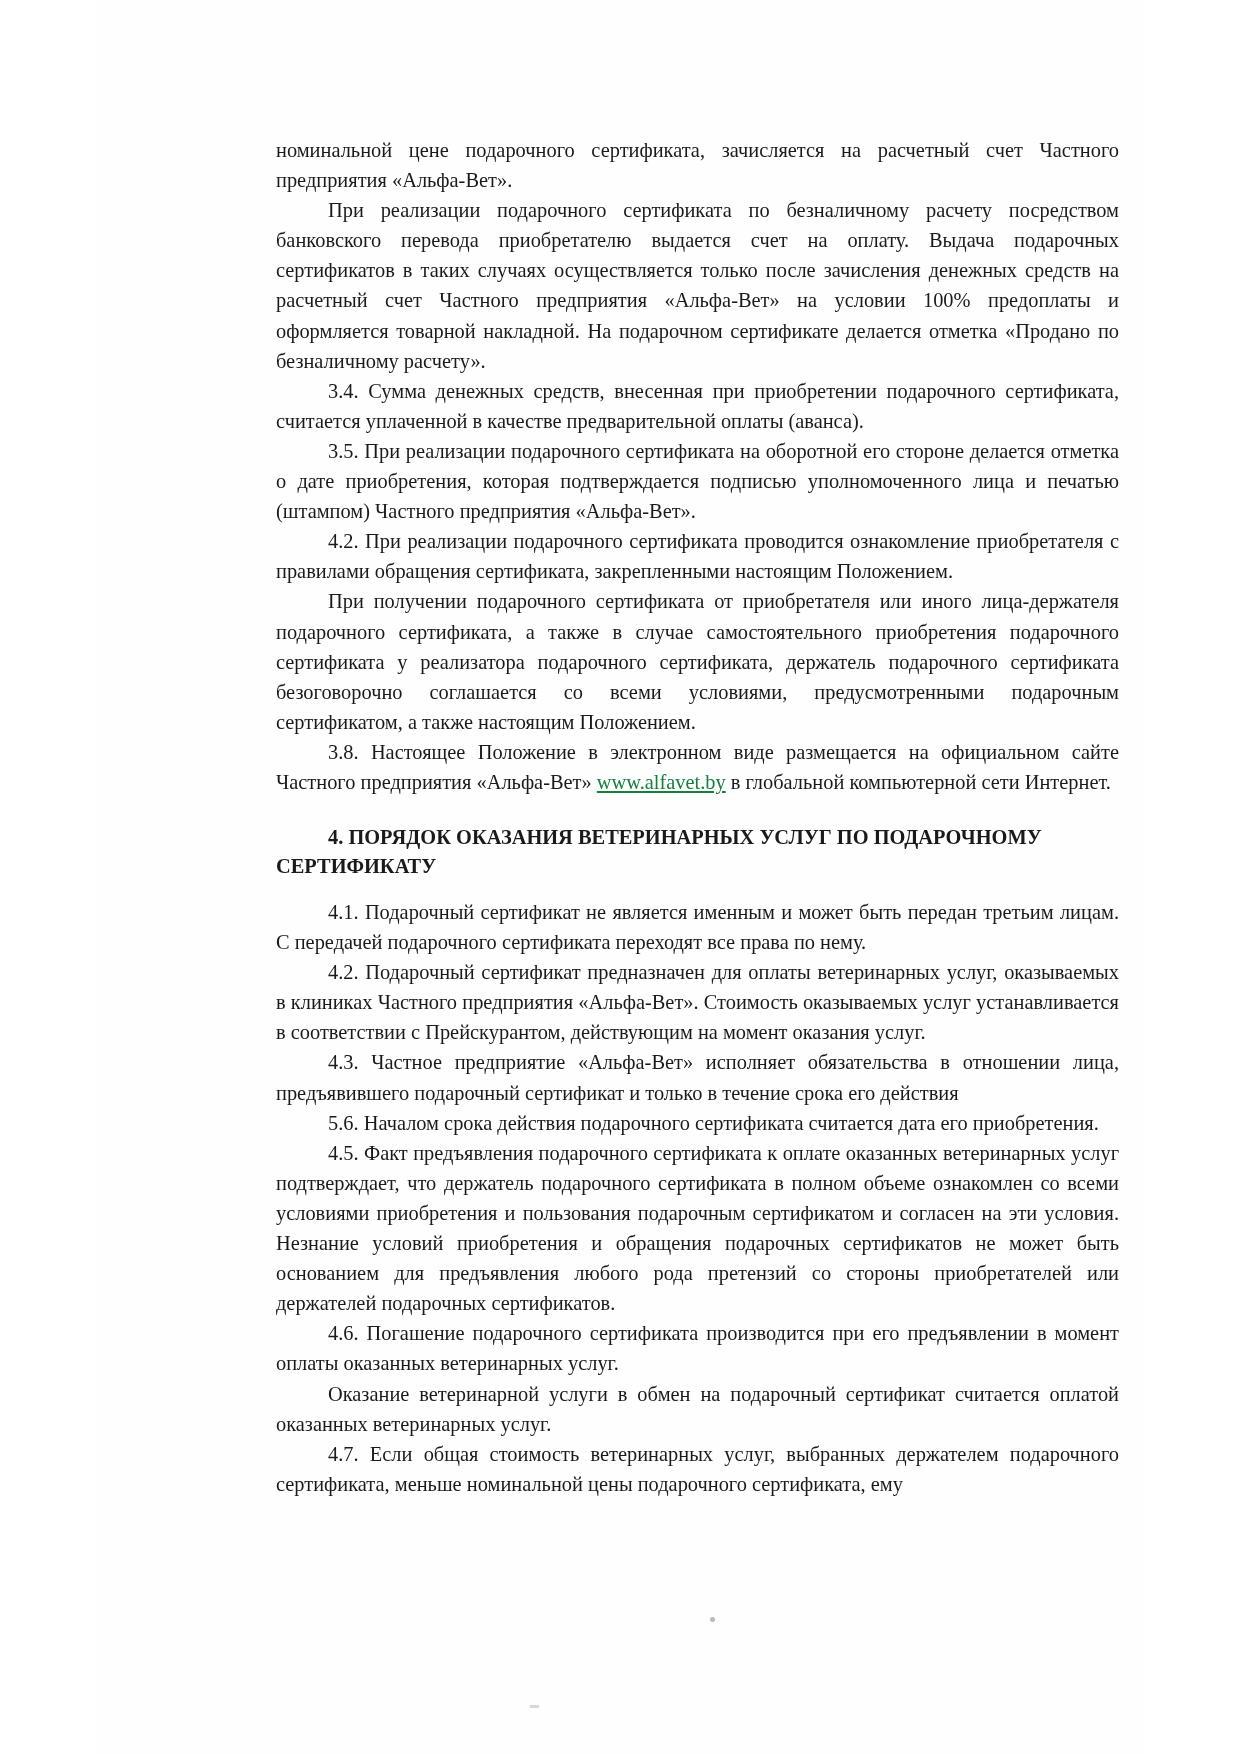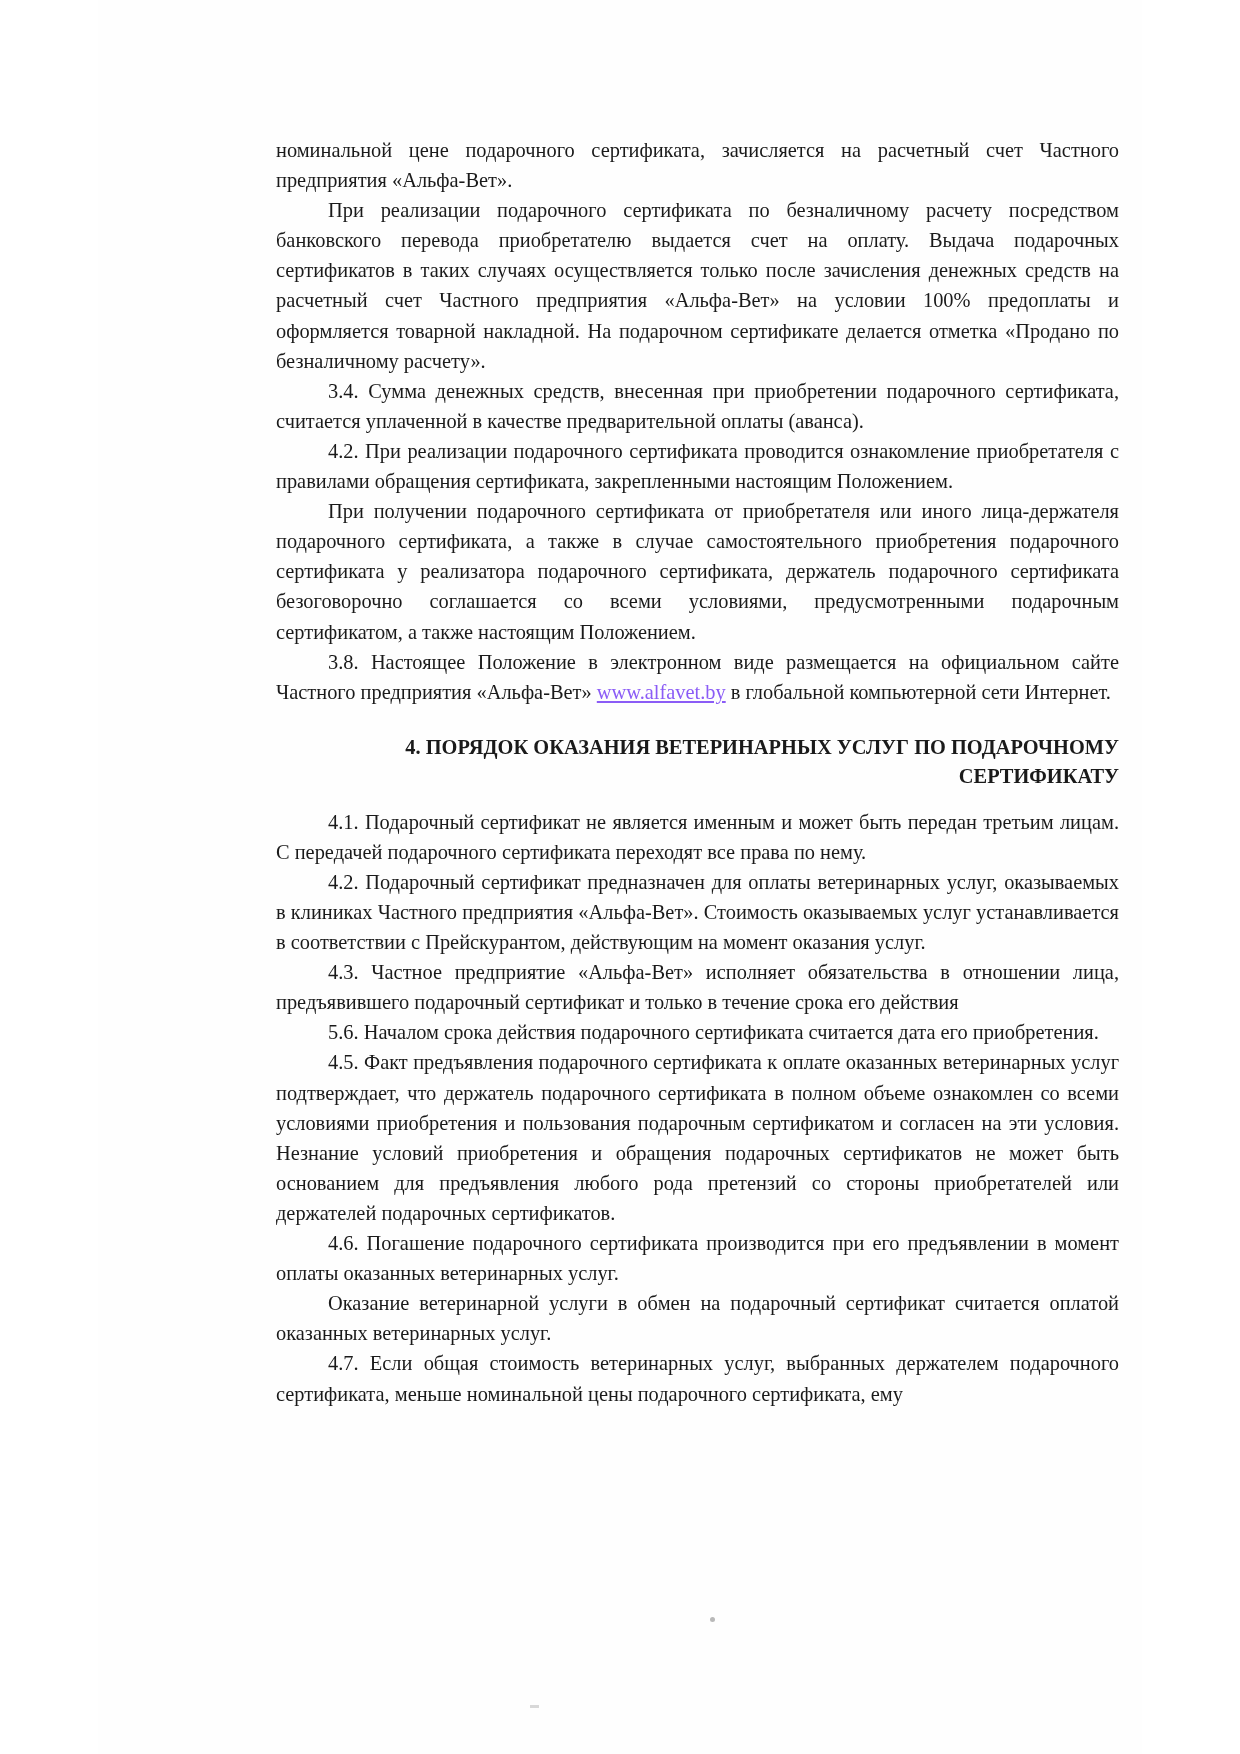--- a/index.html
+++ b/index.html
@@ -36,28 +36,28 @@
     text-indent: 52px;
   }
   p.noind {
     text-indent: 0;
   }
   h2.heading {
     margin: 26px 0 6px 0;
     font-size: 20.4px;
     font-weight: bold;
     text-indent: 52px;
-    text-align: right;
+    text-align: left;
     line-height: 1.42;
   }
   .after-heading {
     margin-top: 16px;
   }
   a.link {
-    color: #8b5cf6;
+    color: #15803d;
     text-decoration: underline;
   }
   .dot-mark {
     position: absolute;
     left: 612px;
     top: 1617px;
     width: 5px;
     height: 5px;
     background: #b9b9b9;
     border-radius: 50%;
@@ -82,20 +82,21 @@
 </head>
 <body>
 
 <div class="page">
 
   <div class="content">
 
     <p class="noind">номинальной цене подарочного сертификата, зачисляется на расчетный счет Частного предприятия «Альфа-Вет».</p>
     <p class="ind">При реализации подарочного сертификата по безналичному расчету посредством банковского перевода приобретателю выдается счет на оплату. Выдача подарочных сертификатов в таких случаях осуществляется только после зачисления денежных средств на расчетный счет Частного предприятия «Альфа-Вет» на условии 100% предоплаты и оформляется товарной накладной. На подарочном сертификате делается отметка «Продано по безналичному расчету».</p>
     <p class="ind">3.4. Сумма денежных средств, внесенная при приобретении подарочного сертификата, считается уплаченной в качестве предварительной оплаты (аванса).</p>
+    <p class="ind">3.5. При реализации подарочного сертификата на оборотной его стороне делается отметка о дате приобретения, которая подтверждается подписью уполномоченного лица и печатью (штампом) Частного предприятия «Альфа-Вет».</p>
     <p class="ind">4.2. При реализации подарочного сертификата проводится ознакомление приобретателя с правилами обращения сертификата, закрепленными настоящим Положением.</p>
     <p class="ind">При получении подарочного сертификата от приобретателя или иного лица-держателя подарочного сертификата, а также в случае самостоятельного приобретения подарочного сертификата у реализатора подарочного сертификата, держатель подарочного сертификата безоговорочно соглашается со всеми условиями, предусмотренными подарочным сертификатом, а также настоящим Положением.</p>
 
     <p class="ind"><span>3.8. Настоящее Положение в электронном виде размещается на официальном сайте Частного предприятия «Альфа-Вет» </span><a class="link" href="#">www.alfavet.by</a><span> в глобальной компьютерной сети Интернет.</span></p>
 
     <h2 class="heading">4. ПОРЯДОК ОКАЗАНИЯ ВЕТЕРИНАРНЫХ УСЛУГ ПО ПОДАРОЧНОМУ СЕРТИФИКАТУ</h2>
 
     <p class="ind after-heading">4.1. Подарочный сертификат не является именным и может быть передан третьим лицам. С передачей подарочного сертификата переходят все права по нему.</p>
     <p class="ind">4.2. Подарочный сертификат предназначен для оплаты ветеринарных услуг, оказываемых в клиниках Частного предприятия «Альфа-Вет». Стоимость оказываемых услуг устанавливается в соответствии с Прейскурантом, действующим на момент оказания услуг.</p>
     <p class="ind">4.3. Частное предприятие «Альфа-Вет» исполняет обязательства в отношении лица, предъявившего подарочный сертификат и только в течение срока его действия</p>

